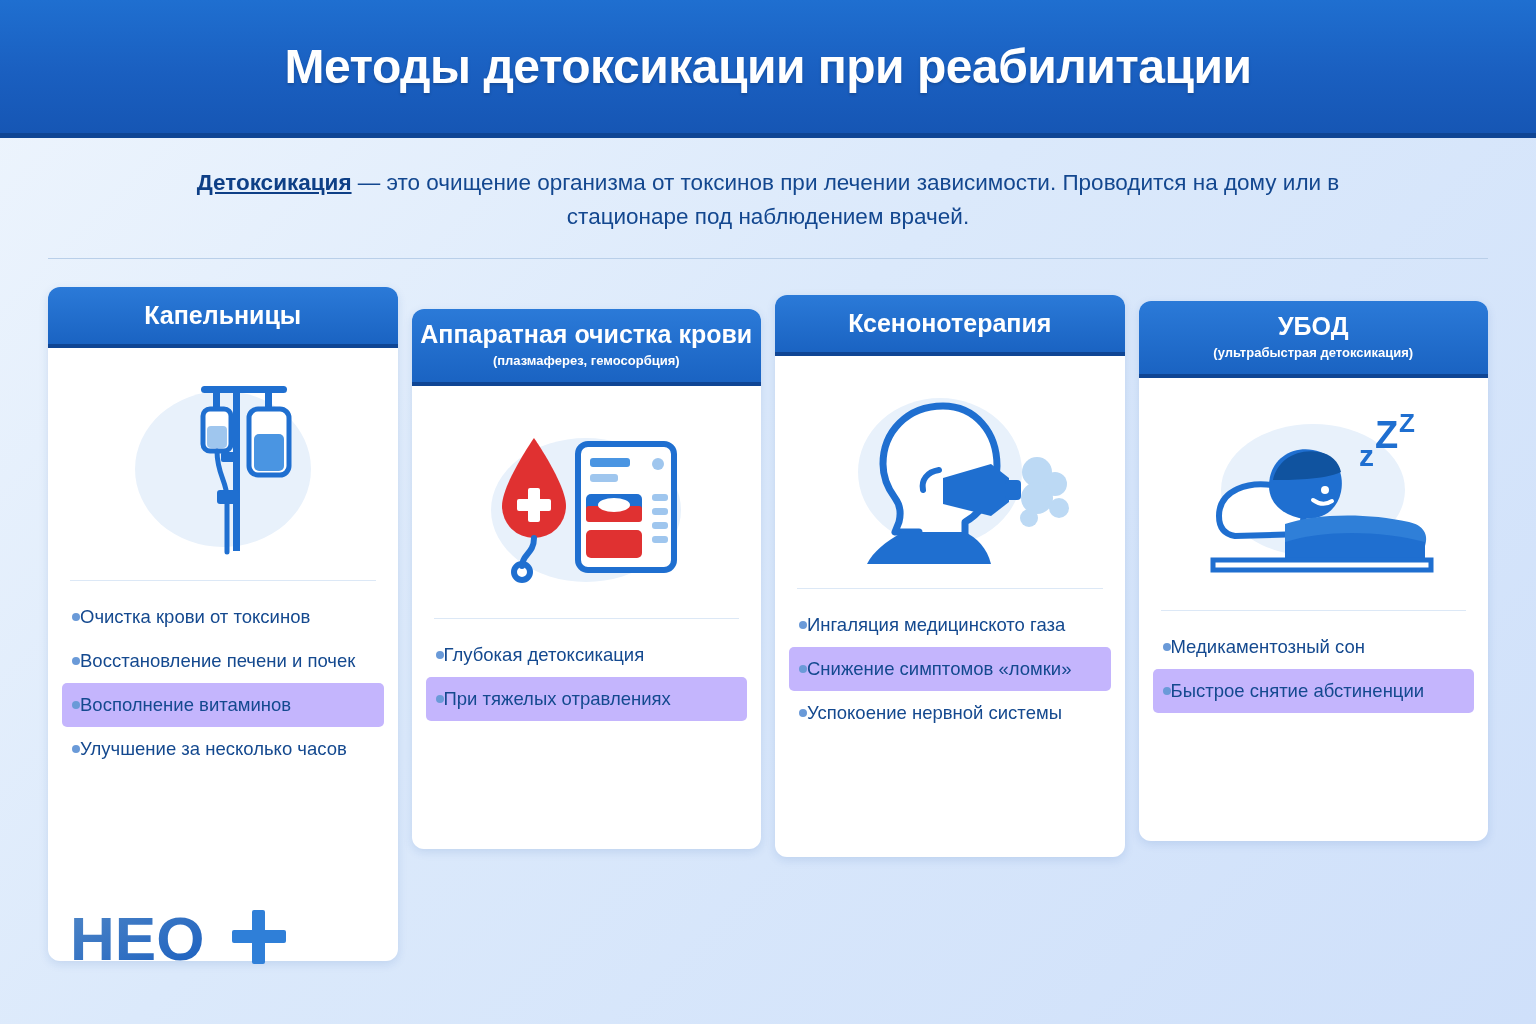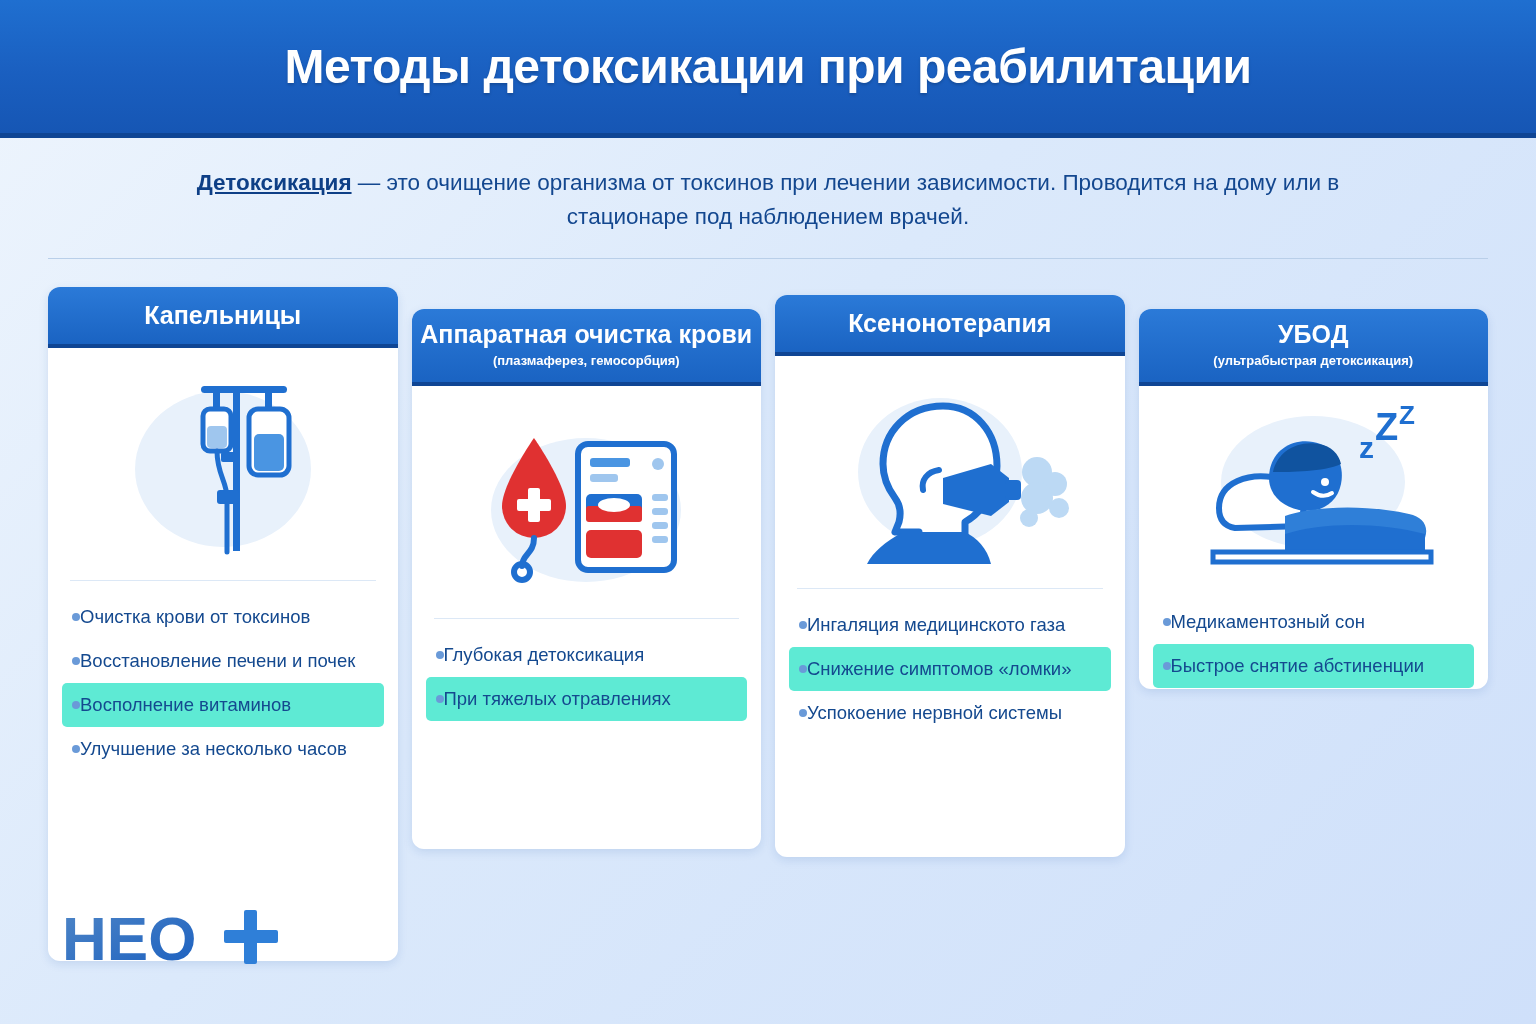--- a/index.html
+++ b/index.html
@@ -61,21 +61,21 @@
     border-radius: 12px;
     box-shadow: 0 3px 10px rgba(26,80,160,0.13);
     overflow: hidden;
     display: flex;
     flex-direction: column;
     min-height: 0;
   }
   .card-1 { margin-top: 0; height: 674px; }
   .card-2 { margin-top: 22px; height: 540px; }
   .card-3 { margin-top: 8px; height: 562px; }
-  .card-4 { margin-top: 22px; height: 380px; }
+  .card-4 { margin-top: 14px; height: 540px; }
 
   .card-head {
     background: linear-gradient(180deg, #2b7ad8 0%, #1a63c2 100%);
     color: #fff;
     text-align: center;
     padding: 13px 10px 14px 10px;
     border-bottom: 4px solid #0f4594;
   }
   .card-head .t {
     font-size: 25px;
@@ -108,33 +108,33 @@
   }
   .bullets li {
     display: flex;
     align-items: flex-start;
     color: #14498f;
     font-size: 18.5px;
     line-height: 26px;
     padding: 9px 10px;
     border-radius: 5px;
   }
-  .bullets li.hl { background: #5eead4; }
+  .bullets li.hl { background: #c4b5fd; }
   .dot {
     width: 8px; height: 8px;
     border-radius: 50%;
     background: #6a9ad8;
     margin-top: 9px;
     flex: 0 0 8px;
   }
 
   
   .logo {
     position: absolute;
-    left: 62px;
+    left: 70px;
     bottom: 48px;
     display: flex;
     align-items: flex-start;
   }
 </style>
 </head>
 <body>
 
 <div class="header">
   <h1>Методы детоксикации при реабилитации</h1>

